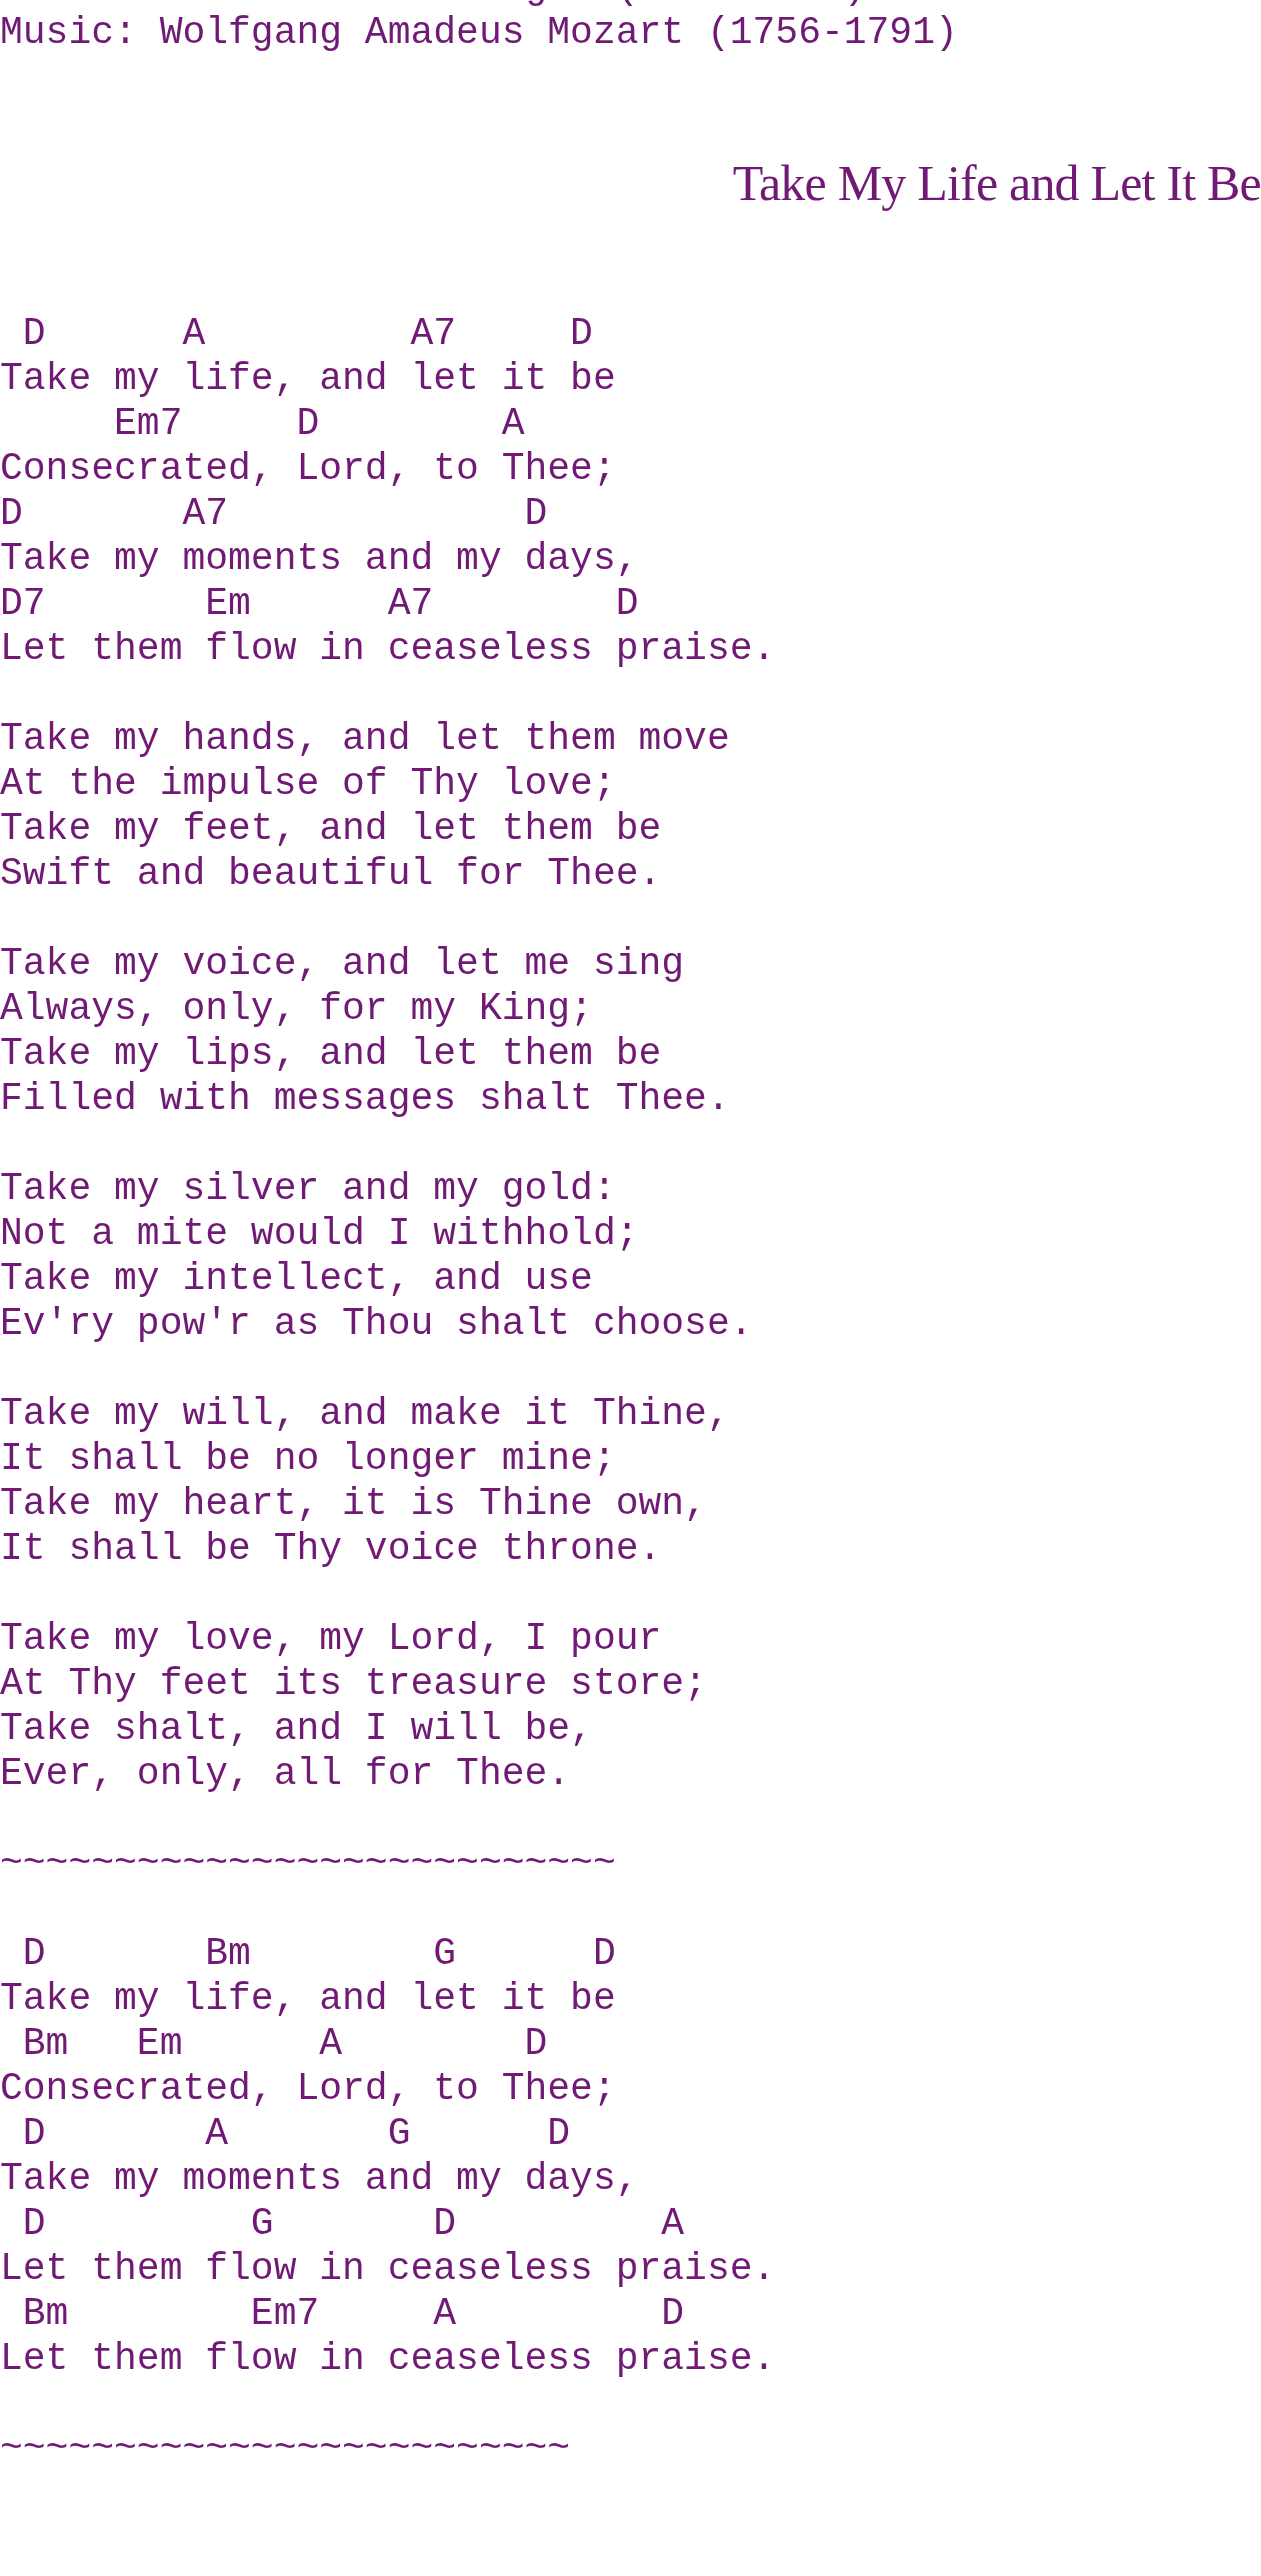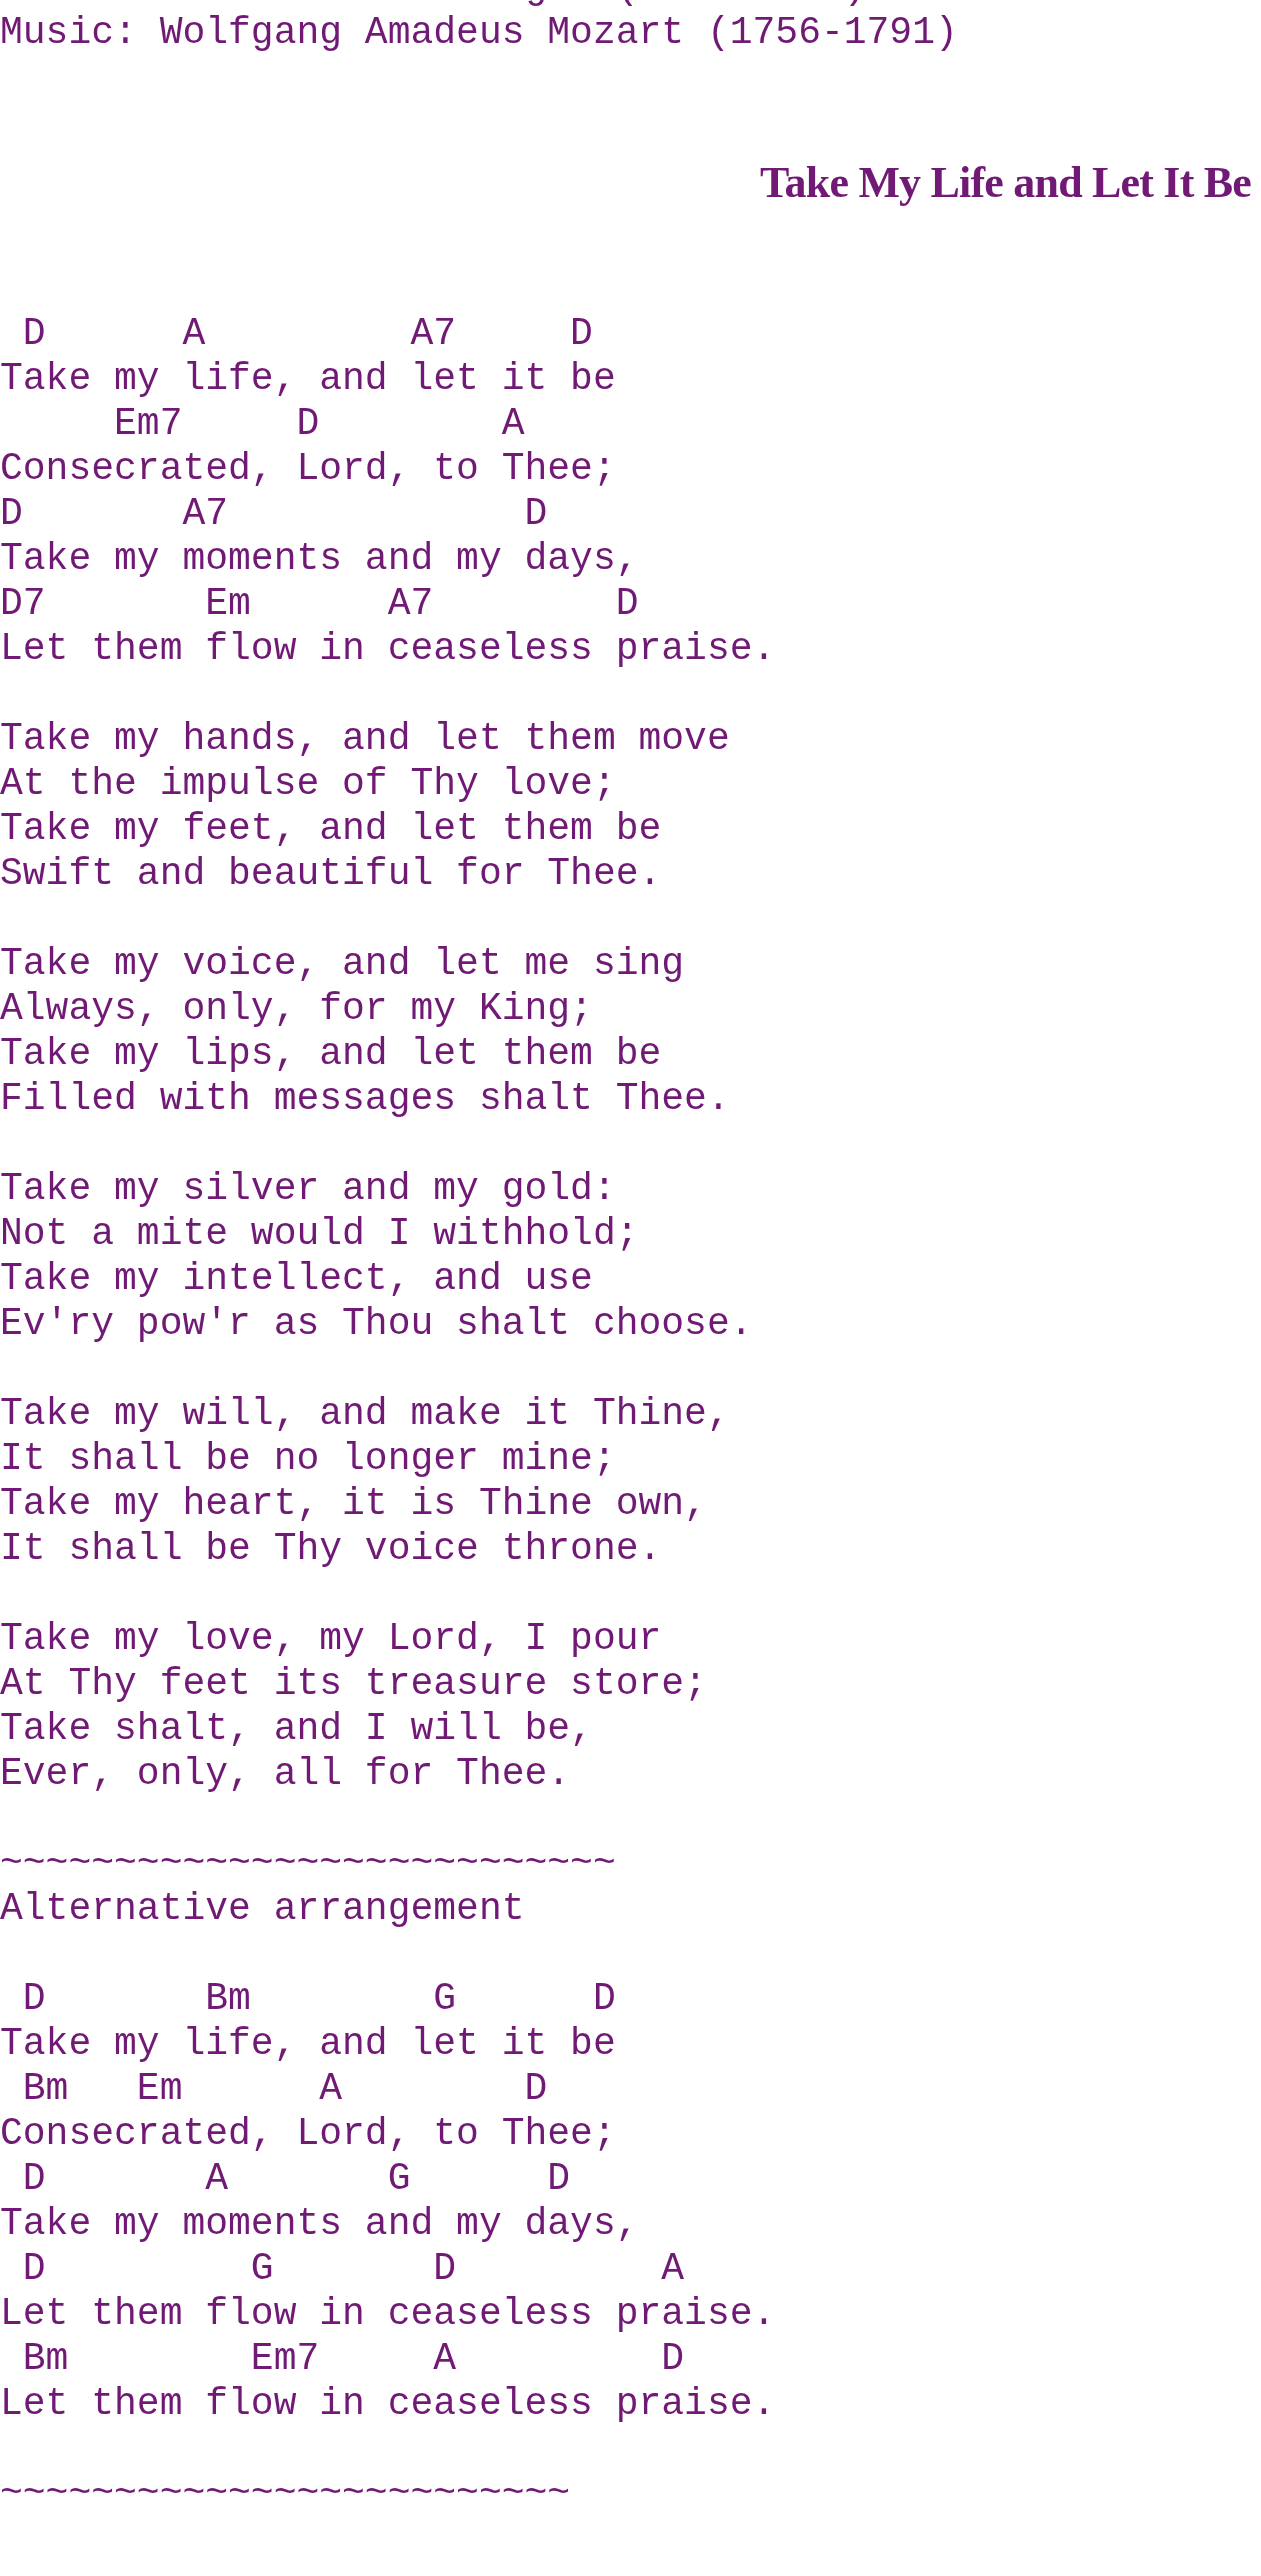--- a/index.html
+++ b/index.html
@@ -26,26 +26,25 @@
     line-height: 45px;
     height: 45px;
     color: #701a75;
     letter-spacing: 0;
   }
   .ln.blank {
     
   }
   .ln.title {
     font-family: "Liberation Serif", serif;
-    font-weight: bold;
-    font-size: 44px;
+    font-weight: normal;
+    font-size: 50px;
     line-height: 76px;
     height: 76px;
     text-align: right;
-    padding-right: 10px;
     letter-spacing: -0.8px;
   }
 </style>
 </head>
 <body>
 
 <div class="sheet">
     <div class="ln mono">Words: Frances R. Havergal (1836-1879)</div>
     <div class="ln mono">Music: Wolfgang Amadeus Mozart (1756-1791)</div>
     <div class="ln blank"></div>
@@ -81,21 +80,20 @@
     <div class="ln mono">It shall be no longer mine;</div>
     <div class="ln mono">Take my heart, it is Thine own,</div>
     <div class="ln mono">It shall be Thy voice throne.</div>
     <div class="ln blank"></div>
     <div class="ln mono">Take my love, my Lord, I pour</div>
     <div class="ln mono">At Thy feet its treasure store;</div>
     <div class="ln mono">Take shalt, and I will be,</div>
     <div class="ln mono">Ever, only, all for Thee.</div>
     <div class="ln blank"></div>
     <div class="ln mono">~~~~~~~~~~~~~~~~~~~~~~~~~~~</div>
-    <div class="ln mono">Alternative arrangement</div>
     <div class="ln blank"></div>
     <div class="ln chord"> D       Bm        G      D</div>
     <div class="ln mono">Take my life, and let it be</div>
     <div class="ln chord"> Bm   Em      A        D</div>
     <div class="ln mono">Consecrated, Lord, to Thee;</div>
     <div class="ln chord"> D       A       G      D</div>
     <div class="ln mono">Take my moments and my days,</div>
     <div class="ln chord"> D         G       D         A</div>
     <div class="ln mono">Let them flow in ceaseless praise.</div>
     <div class="ln chord"> Bm        Em7     A         D</div>

